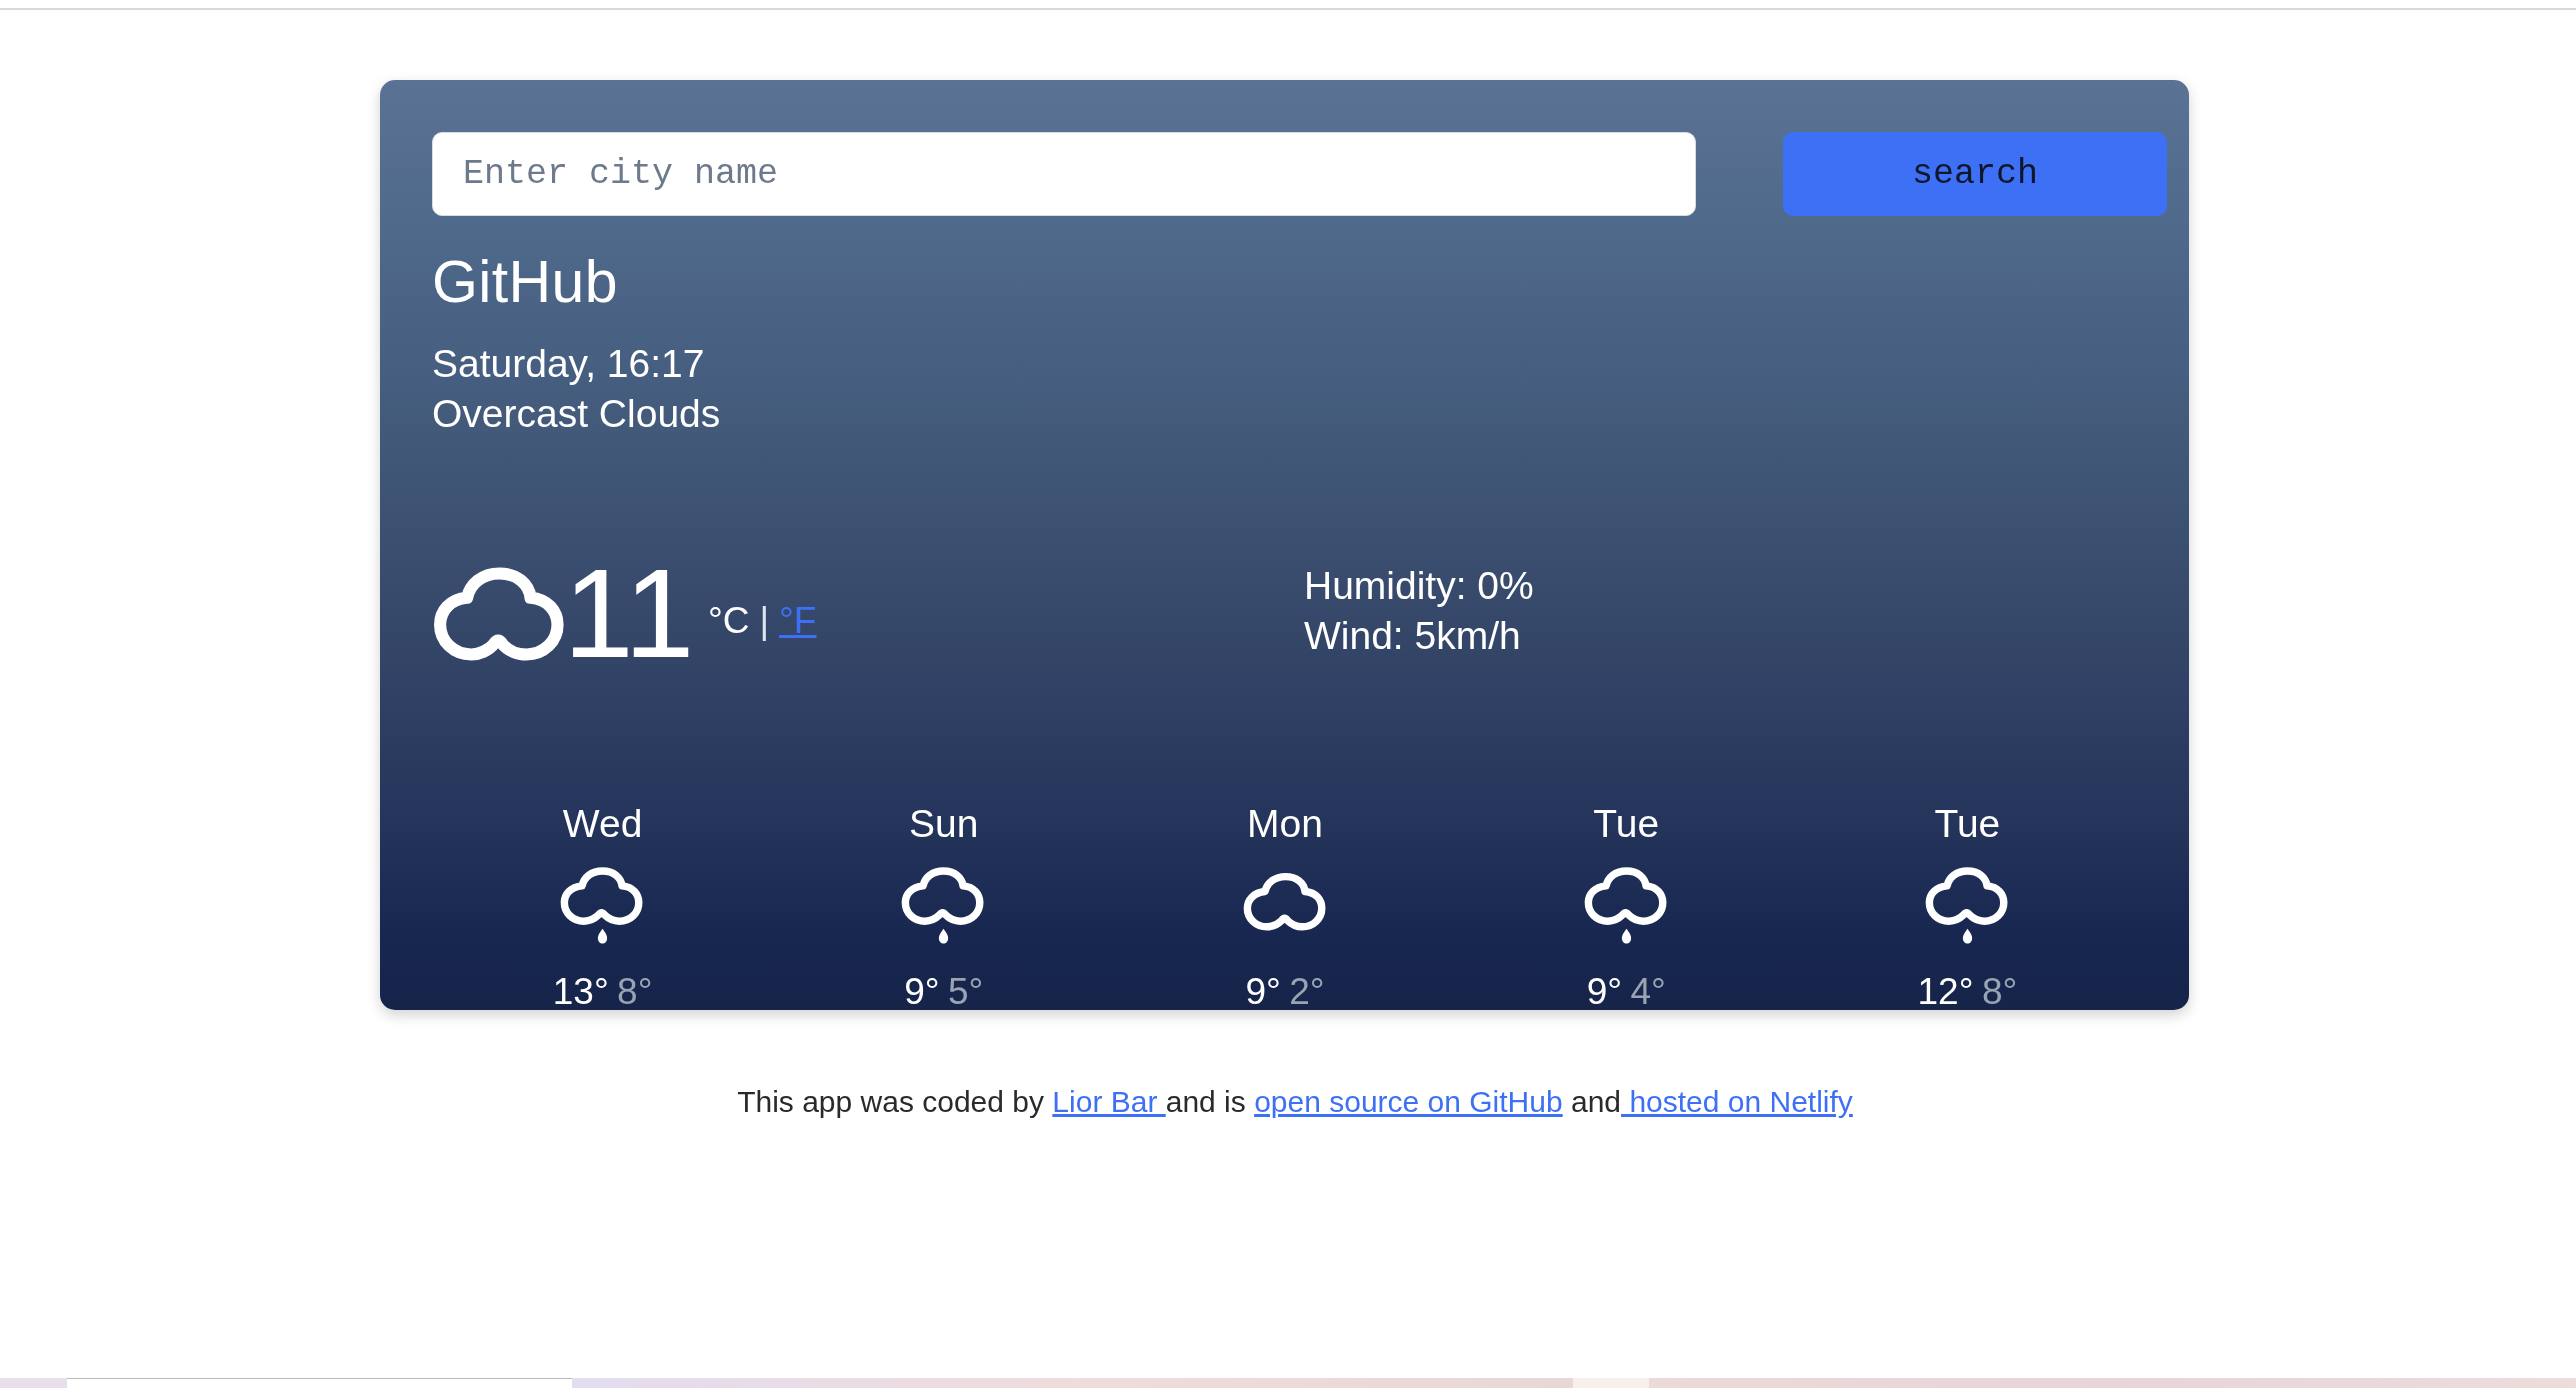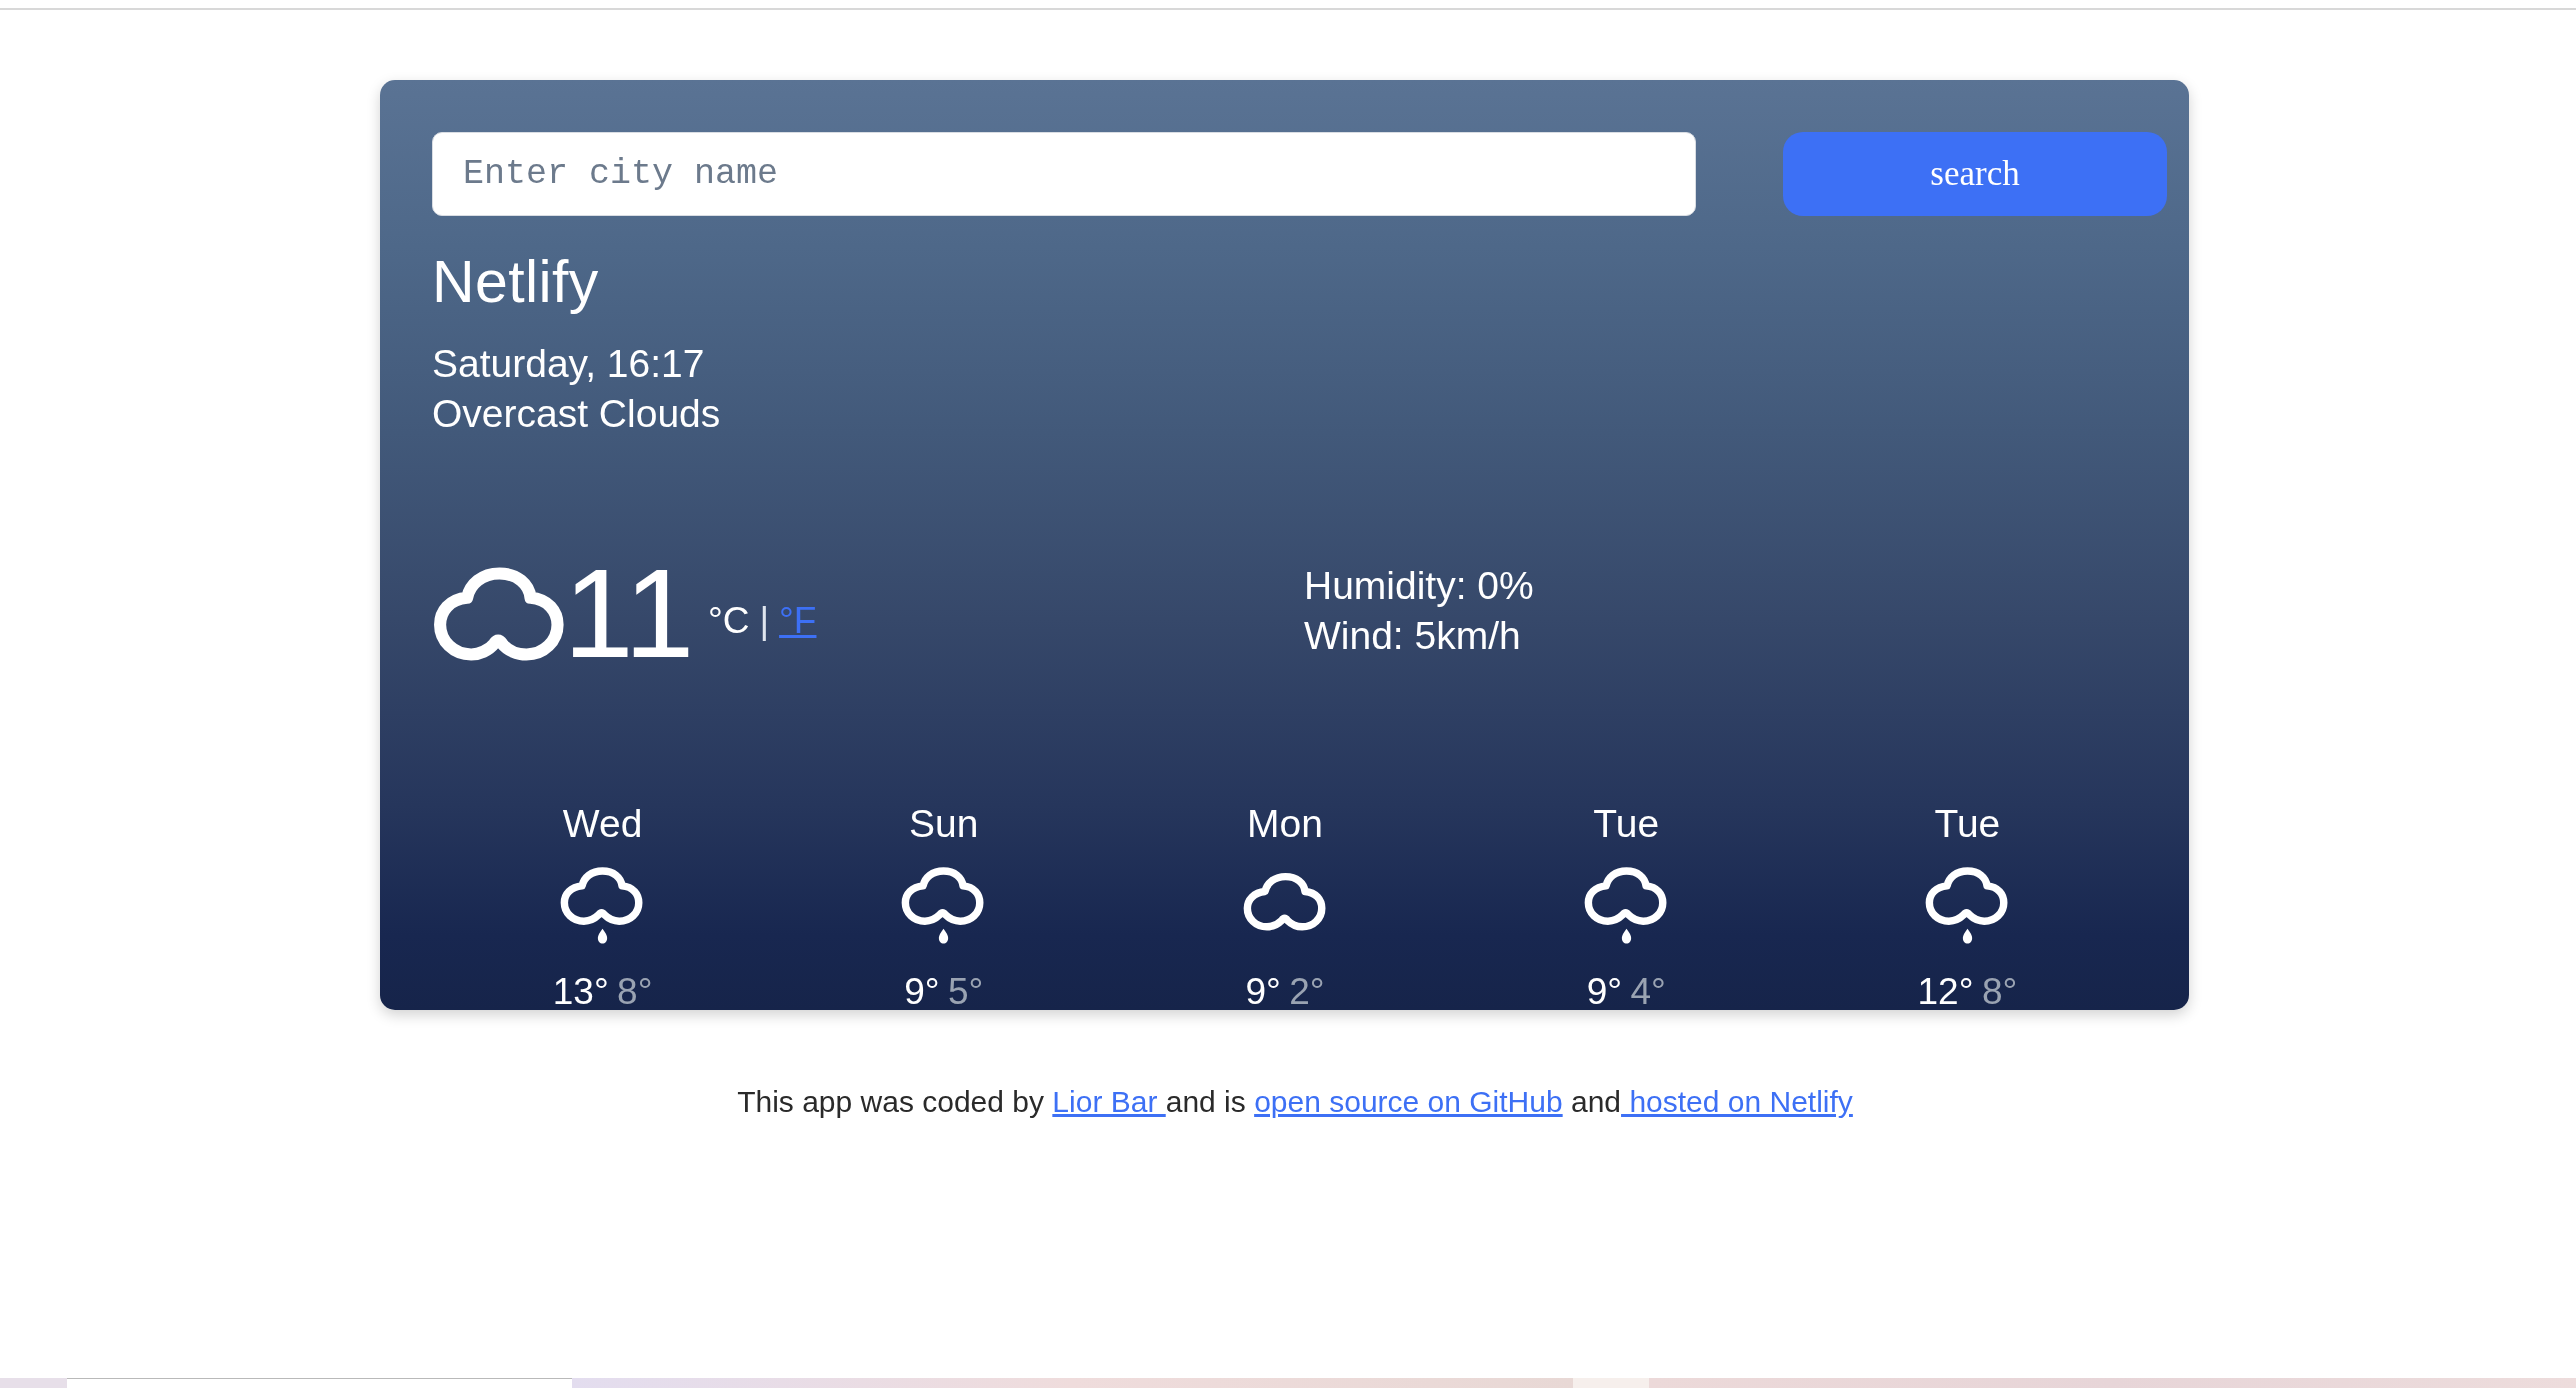--- a/index.html
+++ b/index.html
@@ -81,24 +81,24 @@
     color: #6c7a8c;
     opacity: 1;
   }
   .search-button {
     position: absolute;
     left: 1351px;
     top: 0;
     width: 384px;
     height: 84px;
     border: none;
-    border-radius: 20px;
+    border-radius: 10px;
     background: #3d70f5;
-    color: #ffffff;
-    font-family: Liberation Serif, serif;
+    color: #0f172a;
+    font-family: Liberation Mono, monospace;
     font-size: 35px;
     cursor: pointer;
   }
 
   
   .city-block {
     position: absolute;
     left: 52px;
     top: 172px;
     color: #ffffff;
@@ -248,21 +248,21 @@
 <div class="page">
 
   <div class="weather-card">
 
     <div class="search-row">
       <input class="city-input" type="text" placeholder="Enter city name" style="">
       <button class="search-button">search</button>
     </div>
 
     <div class="city-block">
-      <div class="city-name">Netlify</div>
+      <div class="city-name">GitHub</div>
       <div class="meta-line">Saturday, 16:17</div>
       <div class="meta-line">Overcast Clouds</div>
     </div>
 
     <div class="current-row">
 
       <div class="temp-group">
         <span class="cloud-main">
           <svg viewBox="0 0 100 82" fill="none" xmlns="http://www.w3.org/2000/svg">
             <path d="M50 10 C63 10 72 18 73 28 C86 29 93 38 93 48 C93 60 83 70 70 70

